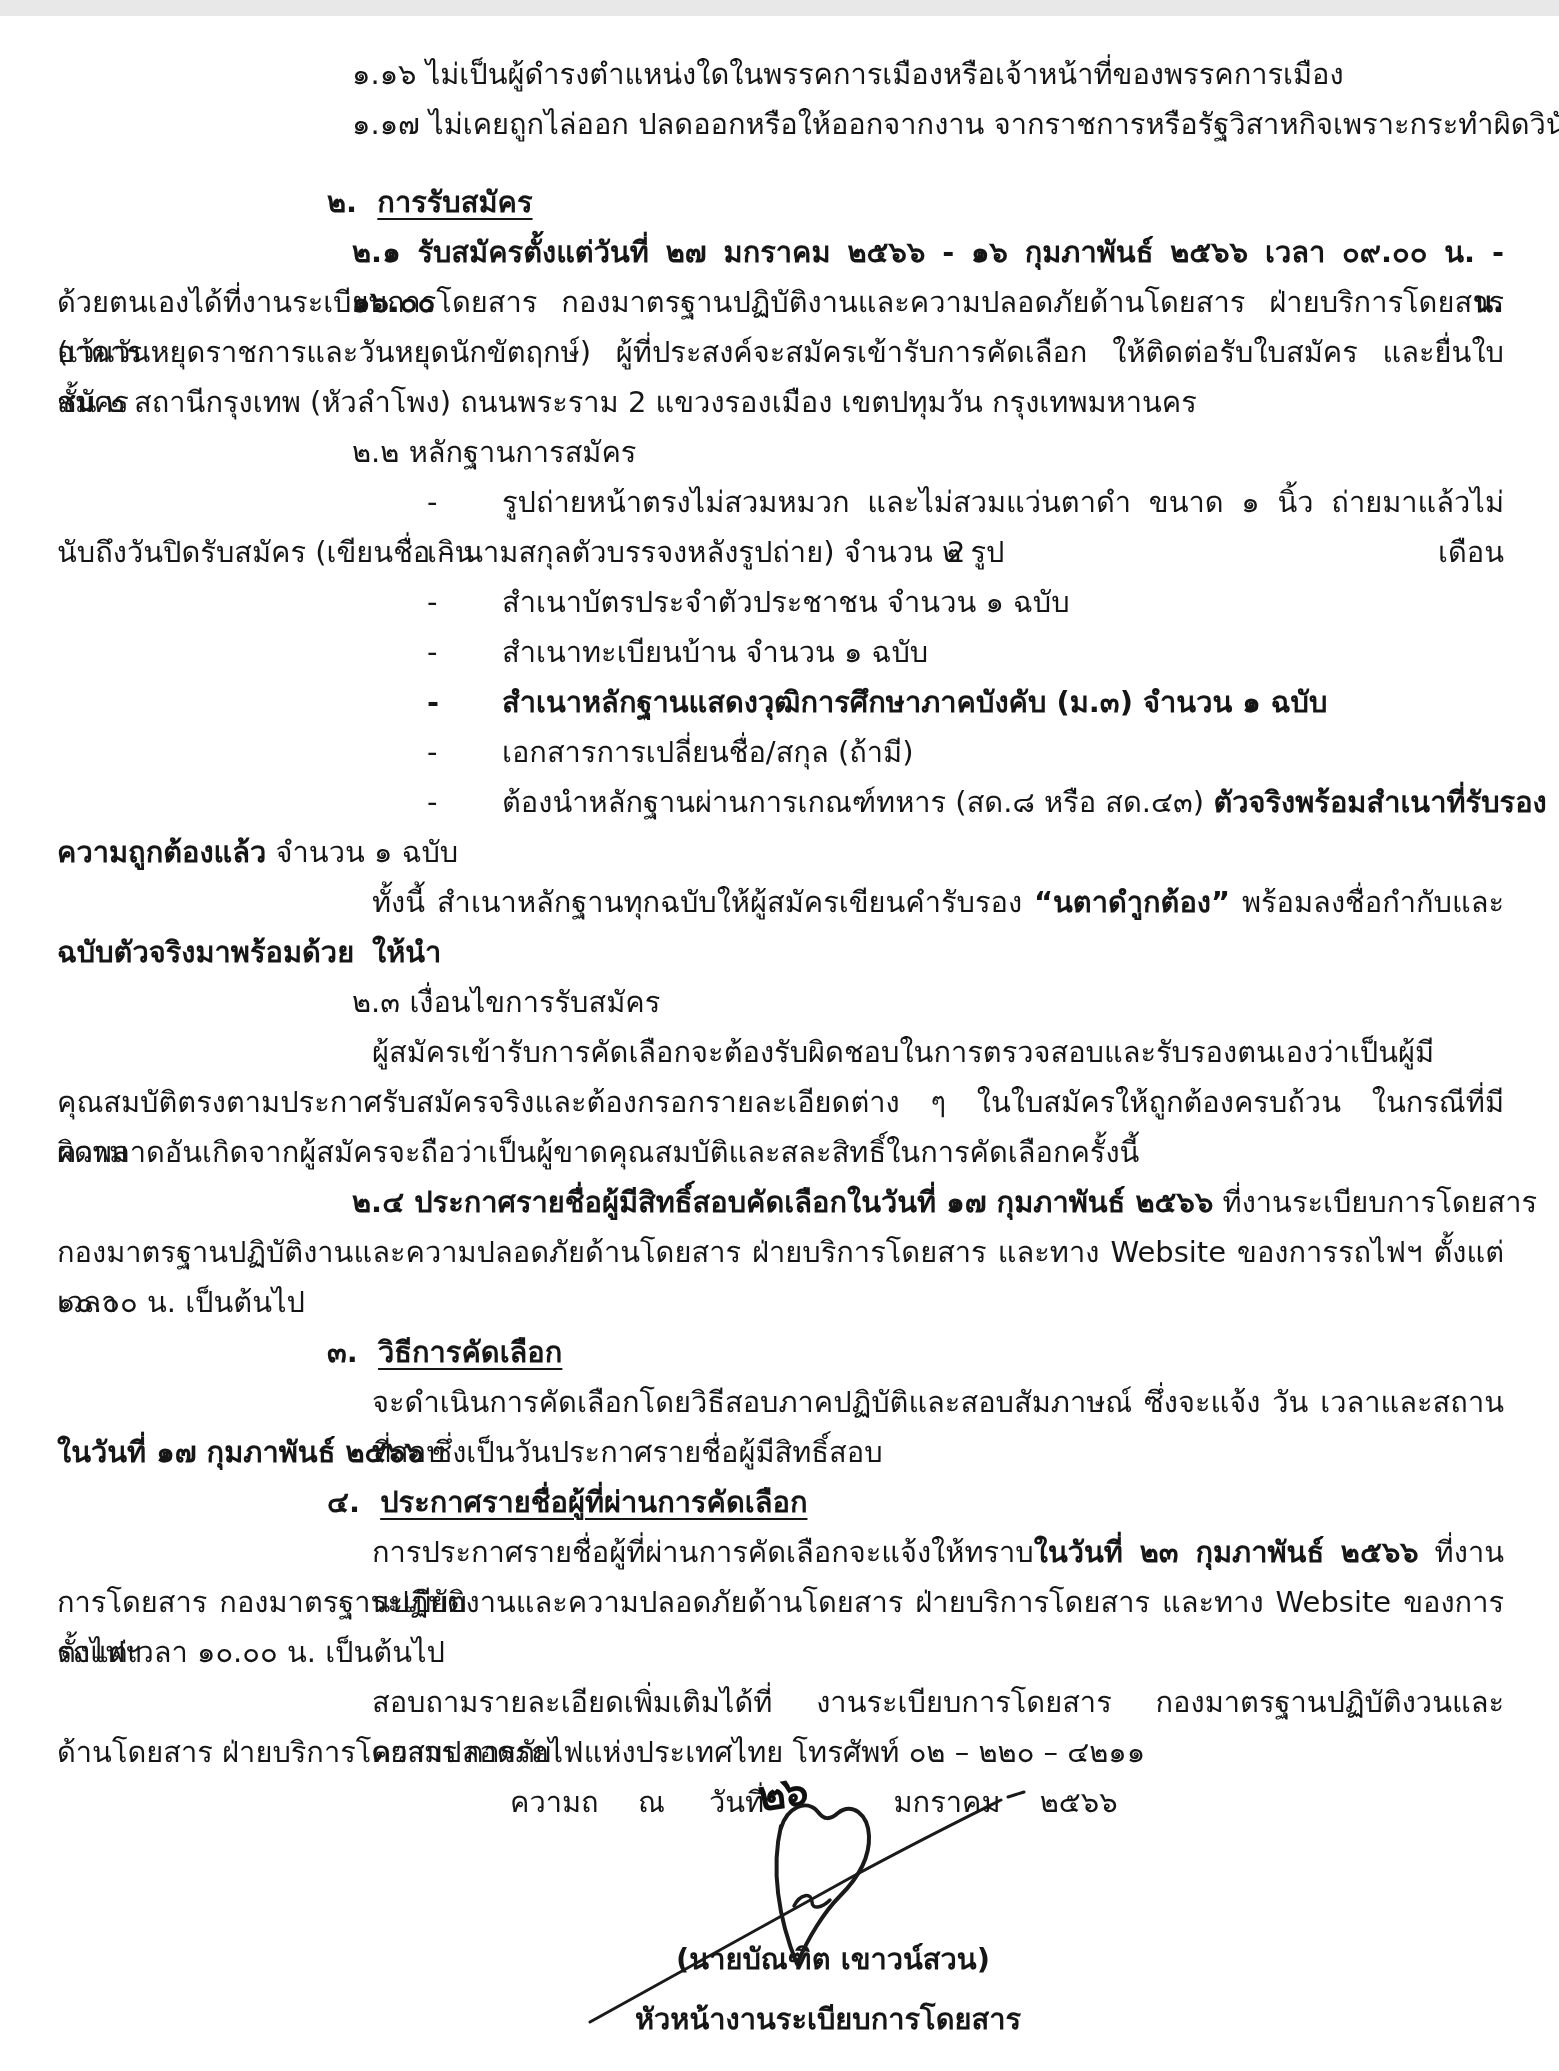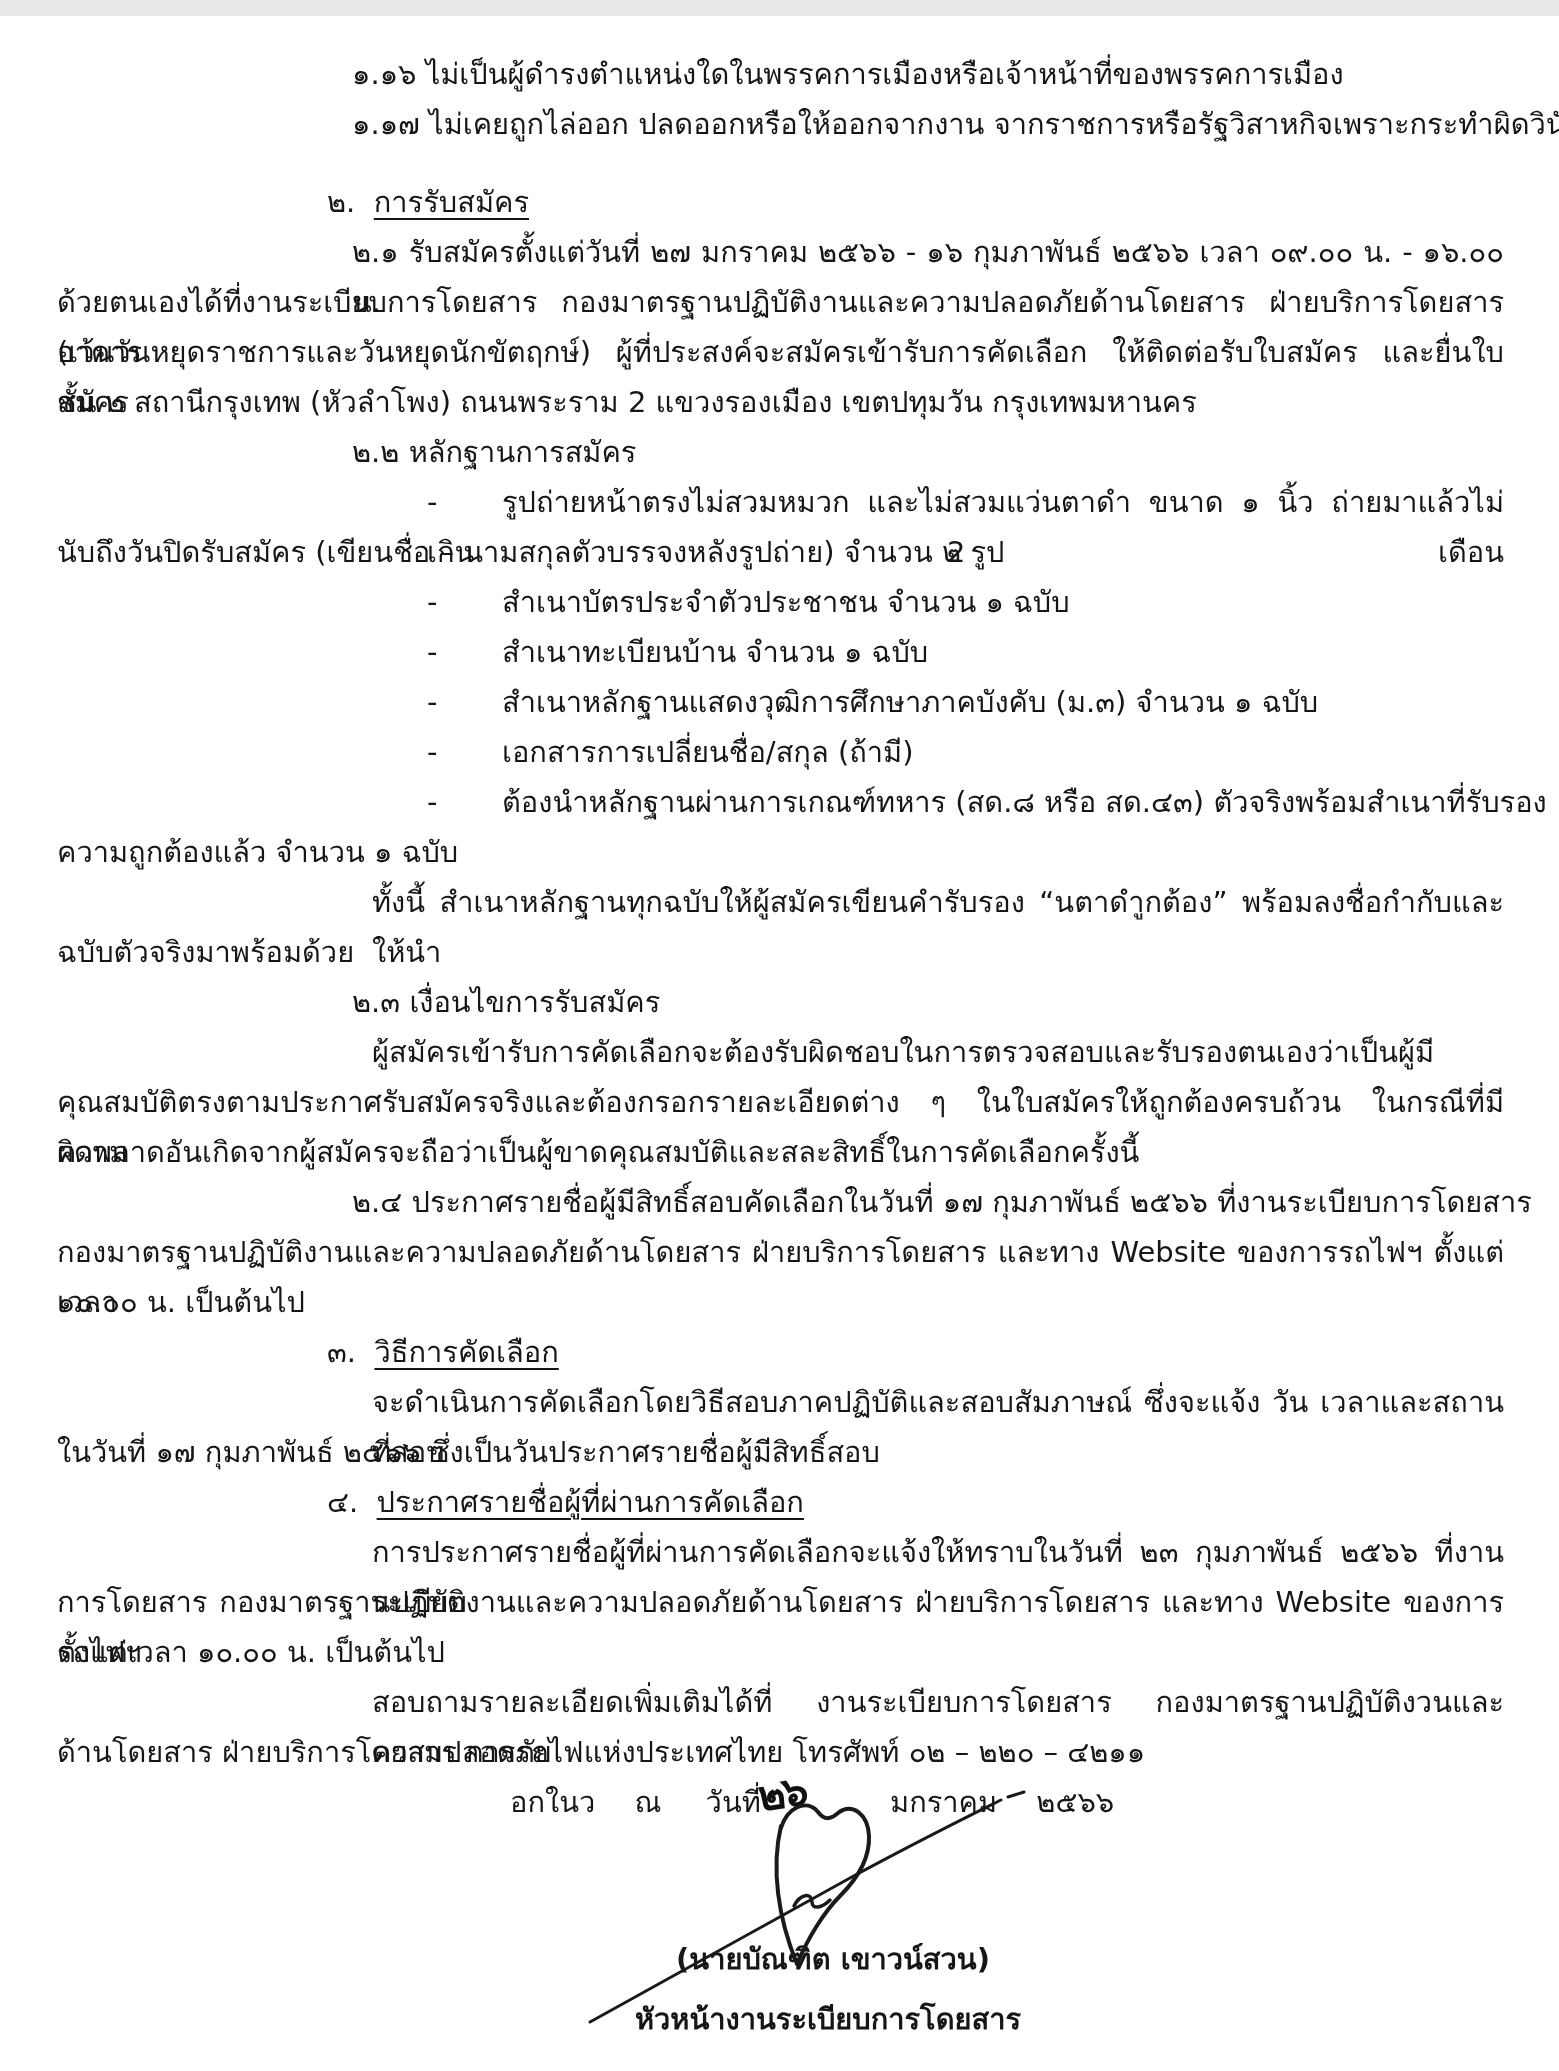--- a/index.html
+++ b/index.html
@@ -20,21 +20,21 @@
   }
   .ln{height:50px;line-height:50px;white-space:nowrap;}
   
   .jf{white-space:normal;text-align:justify;text-align-last:justify;}
   
   .ind-h{padding-left:270px;}   
   .ind-s{padding-left:295px;}   
   .ind-p{padding-left:315px;}   
   .bullet{padding-left:370px;}
   .dash{display:inline-block;width:75px;}
-  .b{font-weight:normal;}
+  .b{font-weight:bold;}
   .u{text-decoration:underline;text-decoration-thickness:2px;text-underline-offset:6px;}
   .gap-h2{margin-top:28px;}
   
   .announce{padding-left:453px;}
   .announce .w{display:inline-block;}
   .announce .g30{margin-left:30px;}
   .announce .g35{margin-left:35px;}
   .announce .gday{margin-left:120px;}
   
   .signer-name{margin-top:107px;text-align:center;padding-left:105px;font-weight:bold;}
@@ -104,21 +104,21 @@
       <span class="u">ประกาศรายชื่อผู้ที่ผ่านการคัดเลือก</span>
     </div>
     <div class="ln ind-p jf"><span>การประกาศรายชื่อผู้ที่ผ่านการคัดเลือกจะแจ้งให้ทราบ</span><span class="b">ในวันที่ ๒๓ กุมภาพันธ์ ๒๕๖๖</span><span> ที่งานระเบียบ</span></div>
     <div class="ln jf"><span>การโดยสาร กองมาตรฐานปฏิบัติงานและความปลอดภัยด้านโดยสาร ฝ่ายบริการโดยสาร และทาง Website ของการรถไฟฯ</span></div>
     <div class="ln"><span>ตั้งแต่เวลา ๑๐.๐๐ น.  เป็นต้นไป</span></div>
 
     <div class="ln ind-p jf"><span>สอบถามรายละเอียดเพิ่มเติมได้ที่ งานระเบียบการโดยสาร กองมาตรฐานปฏิบัติงวนและความปลอดภัย</span></div>
     <div class="ln"><span>ด้านโดยสาร ฝ่ายบริการโดยสาร การรถไฟแห่งประเทศไทย โทรศัพท์ ๐๒ – ๒๒๐ – ๔๒๑๑</span></div>
 
     <div class="ln announce">
-      <span class="w">อกในว</span>
+      <span class="w">ความถ</span>
       <span class="w g30">ณ</span>
       <span class="w g35">วันที่</span>
       <span class="w gday">มกราคม</span>
       <span class="w g30">๒๕๖๖</span>
     </div>
 
     <div class="ln signer-name"><span>(นายบัณฑิต เขาวน์สวน)</span></div>
     <div class="ln signer-title"><span>หัวหน้างานระเบียบการโดยสาร</span></div>
 
   </div>

